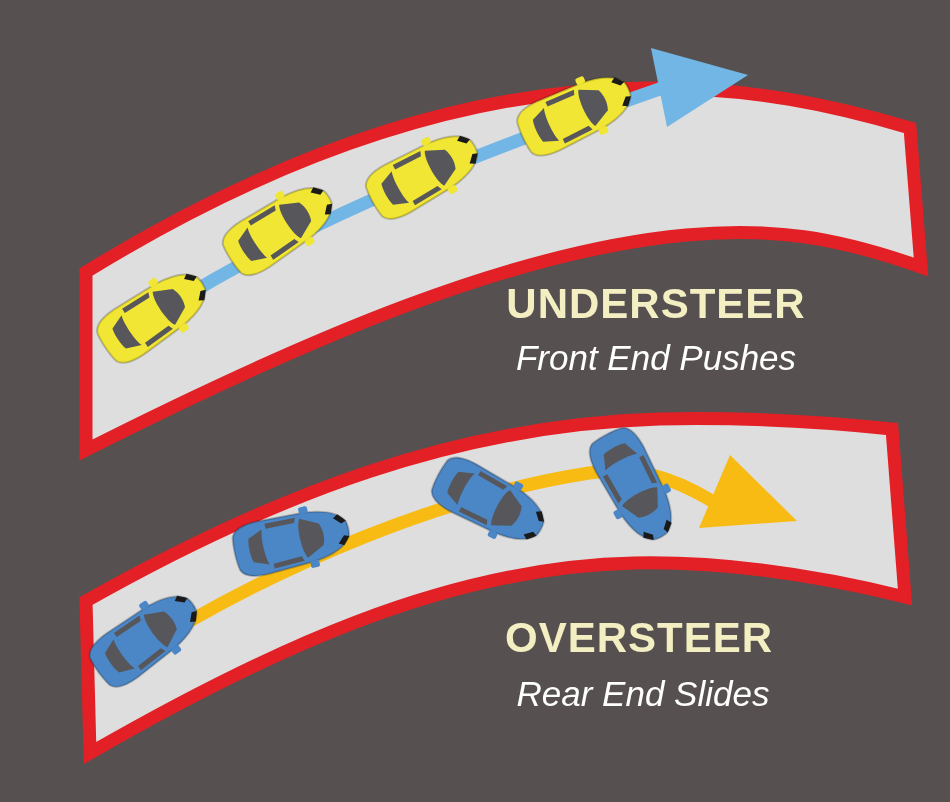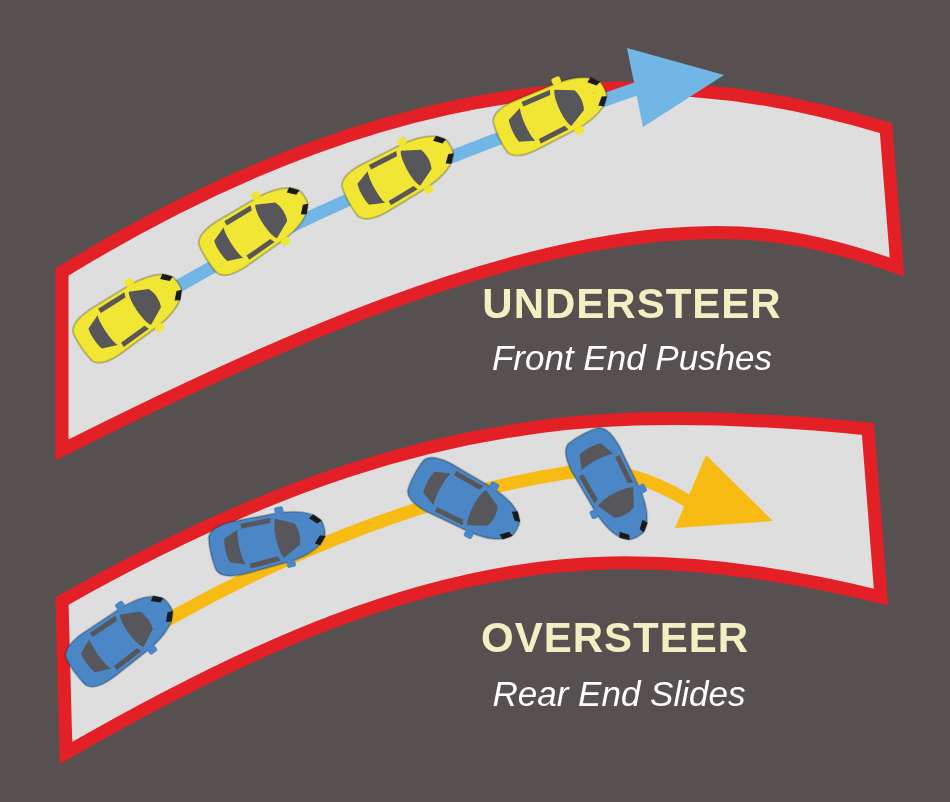--- a/index.html
+++ b/index.html
@@ -6,20 +6,21 @@
     margin: 0;
     padding: 0;
     background: #565150;
   }
   .stage {
     width: 920px;
     height: 802px;
     position: relative;
     overflow: hidden;
     font-family: "Liberation Sans", sans-serif;
+    padding-left: 24px;
   }
   svg { display: block; }
   .road {
     stroke-width: 13;
     stroke-linejoin: miter;
     stroke-miterlimit: 6;
   }
   .race-line {
     fill: none;
     stroke-width: 13;

